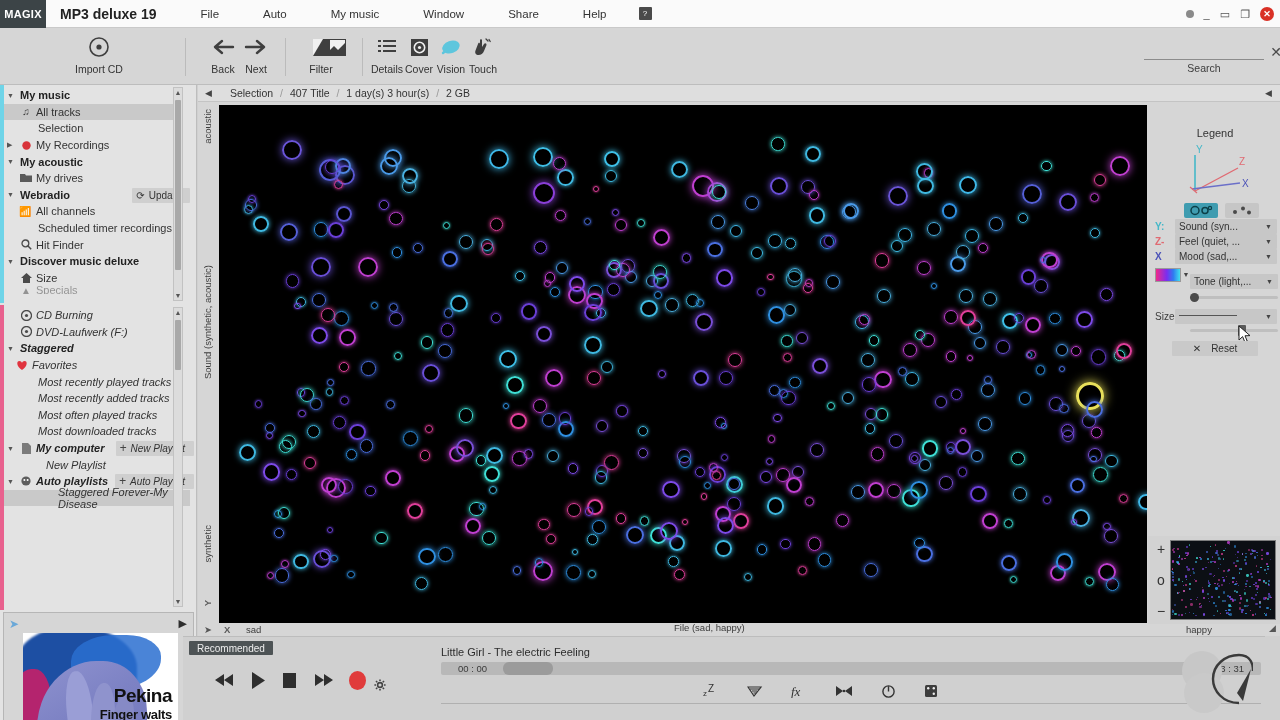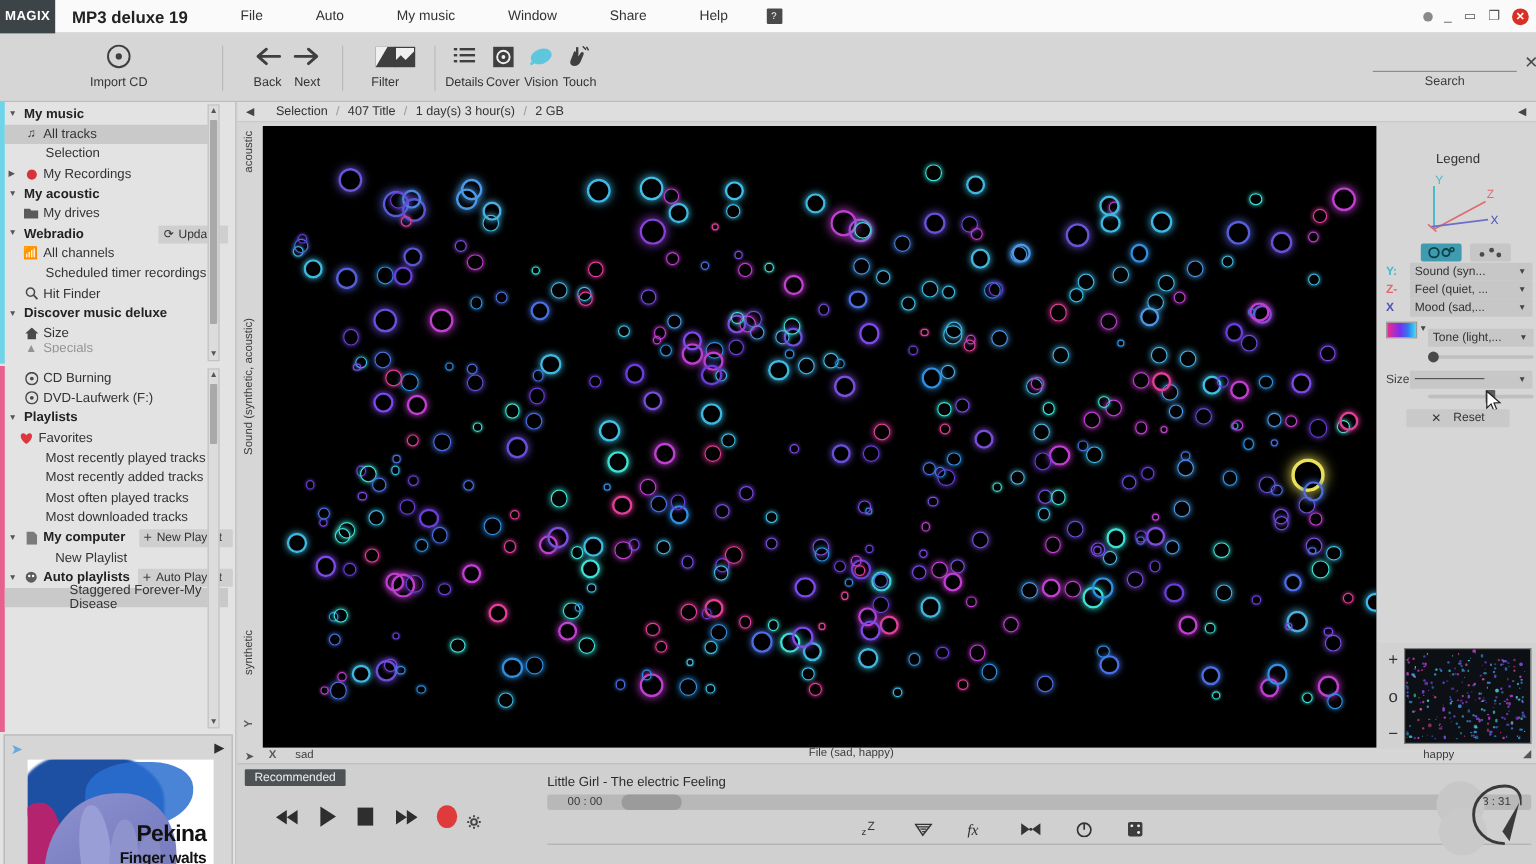--- a/index.html
+++ b/index.html
@@ -58,21 +58,21 @@
   .search-x { position:absolute; right:-18px; top:6px; font-size:14px; color:#4a4a4a; cursor:pointer; }
 
   
   .sidebar {
     position:absolute; left:0; top:85px; width:197px; height:635px;
     background:#e3e3e3; border-right:1px solid #bdbdbd;
   }
   .side-accent { position:absolute; left:0; top:0; width:4px; height:218px; background:#6fd4e8; }
   .side-accent2 { position:absolute; left:0; top:220px; width:4px; height:305px; background:#e8618e; }
   .pane1 { position:absolute; left:4px; top:2px; width:182px; height:214px; }
-  .pane2 { position:absolute; left:4px; top:222px; width:182px; height:300px; }
+  .pane2 { position:absolute; left:4px; top:222px; width:182px; height:300px;font-style:italic; }
   .node { display:flex; align-items:center; height:16.6px; padding-left:10px; font-size:11px; color:#333; cursor:default; position:relative; }
   .node.group { font-weight:bold; color:#222; padding-left:3px; }
   .node.sel { background:#c9c9c9; }
   .node .arrow { width:11px; font-size:7px; color:#555; display:inline-block; }
   .node .ico { width:16px; display:inline-flex; align-items:center; justify-content:center; font-size:10px; }
   .node .txt { margin-left:2px; }
   .inline-btn {
     position:absolute; right:-4px; top:1px; height:15px; background:#cfcfcf;
     display:flex; align-items:center; gap:4px; padding:0 9px 0 4px; font-size:10px; color:#333;
     border-radius:1px; font-weight:normal;
@@ -164,21 +164,21 @@
   }
 
   
   .minimap { position:absolute; left:1148px; top:536px; width:132px; height:88px; background:#d2d2d2; }
   .mm-zoom { position:absolute; left:4px; top:6px; width:18px; height:76px; display:flex; flex-direction:column; justify-content:space-between; align-items:center; }
   .mm-z { font-size:14px; color:#333; cursor:pointer; line-height:1; }
   .mm-canvas { position:absolute; left:22px; top:4px; width:106px; height:80px; background:#0c0f14; overflow:hidden; border:1px solid #7d7d7d; }
   .mm-dot { position:absolute; border-radius:50%; }
 
   
-  .player { position:absolute; left:198px; top:636px; width:1082px; height:84px; background:#d0d0d0; border-top:1px solid #bdbdbd;text-decoration:underline; }
+  .player { position:absolute; left:183px; top:636px; width:1082px; height:84px; background:#d0d0d0; border-top:1px solid #bdbdbd;text-decoration:underline; }
   .rec-tab {
     position:absolute; left:6px; top:4px; height:14px; background:#4d5355; color:#eee;
     font-size:10px; display:flex; align-items:center; padding:0 8px; border-radius:1px; cursor:pointer;
   }
   .transport { position:absolute; left:32px; top:30px; display:flex; align-items:center; gap:16px; }
   .tp { color:#2e2e2e; cursor:pointer; display:flex; align-items:center; }
   .rec-dot { width:17px; height:19px; background:#e03b3b; border-radius:50%; cursor:pointer; }
   .gear { font-size:11px; color:#444; margin-left:-8px; margin-top:12px; cursor:pointer; }
   .track-title { position:absolute; left:258px; top:9px; font-size:11px; color:#2c2c2c; }
   .prog-wrap { position:absolute; left:258px; top:25px; width:820px; height:13px; background:#b8b8b8; border-radius:2px; }
@@ -414,21 +414,21 @@
           <span class="ico">
             <svg width="11" height="11">
               <circle cx="5.5" cy="5.5" r="5" fill="none" stroke="#4a4a4a" stroke-width="1.3"></circle>
               <circle cx="5.5" cy="5.5" r="1.6" fill="#4a4a4a"></circle>
             </svg>
           </span>
           <span class="txt">DVD-Laufwerk (F:)</span>
         </div>
       <div class="node group">
           <span class="arrow">▼</span>
-          <span class="txt">Playlists</span>
+          <span class="txt">Staggered</span>
         </div>
       <div class="node" style="">
           <span class="ico">
             <svg width="12" height="11">
               <path d="M6 10 C0 6 0.5 1 3.3 1 C4.7 1 5.6 2 6 2.8 C6.4 2 7.3 1 8.7 1 C11.5 1 12 6 6 10 Z" fill="#e0343f"></path>
             </svg>
           </span>
           <span class="txt">Favorites</span>
         </div>
       <div class="node" style="padding-left:32px">

